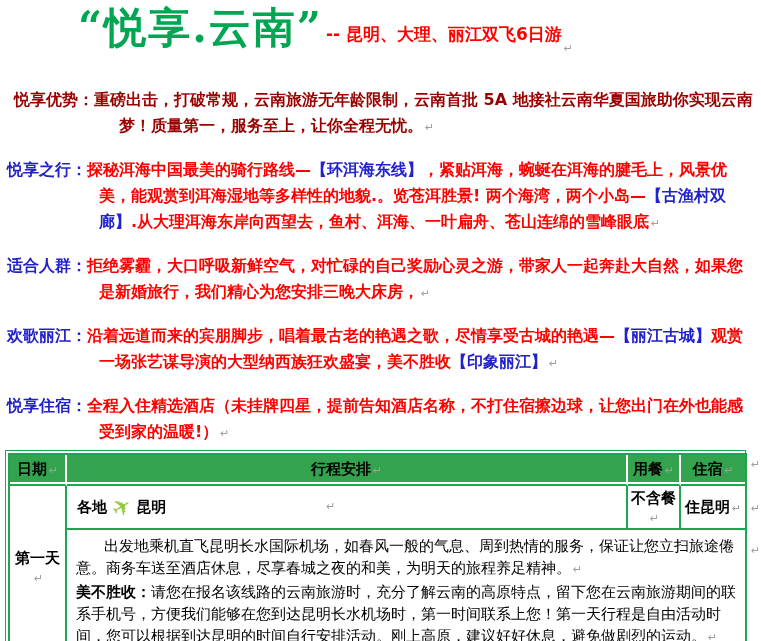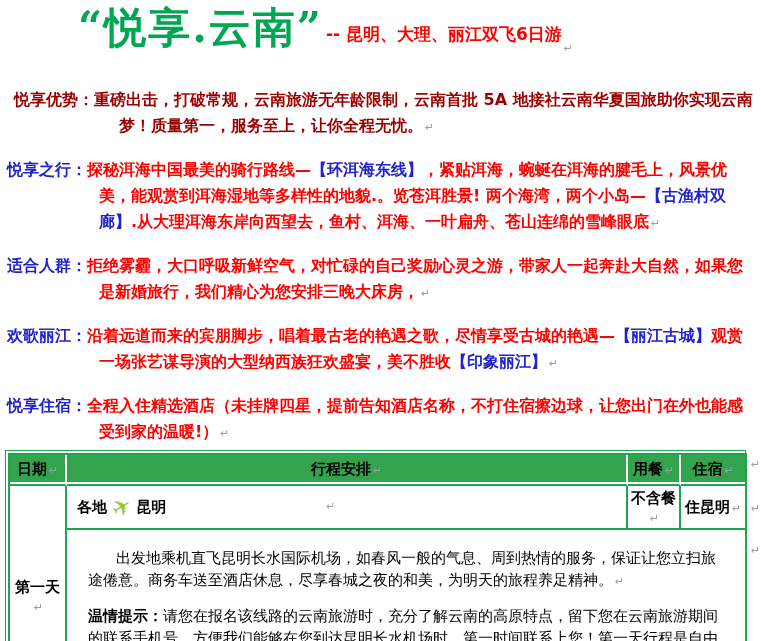--- a/index.html
+++ b/index.html
@@ -45,21 +45,21 @@
   .flight-row td{height:44px}
   .flight-cell{padding-left:10px;font-weight:bold;font-size:15px;position:relative}
   .plane{
     display:inline-block;color:#94C83D;font-size:23px;font-weight:normal;
     transform:rotate(-32deg);margin:0 5px;vertical-align:-3px;
   }
   .pm-center{position:absolute;left:46%;top:14px}
   .meal-cell,.stay-cell{text-align:center;font-weight:bold;font-size:15px}
   .desc-row td{height:92px;vertical-align:top}
   .desc-cell{padding:5px 9px 0 9px;font-size:15px;line-height:22px}
-  .desc-cell p{margin:12px}
+  .desc-cell p{margin:0}
   .desc-first{text-indent:28px}
   .tip-label{font-weight:bold}
 </style>
 </head>
 <body>
 
 <div class="page">
 
   <header class="title-row">
     <span class="title-main">“悦享.云南”</span>
@@ -121,21 +121,21 @@
           <td class="meal-cell cell-border-r cell-border-b">
             <span>不含餐</span><span class="pm">↵</span>
           </td>
           <td class="stay-cell cell-border-b">
             <span>住昆明</span><span class="pm">↵</span>
           </td>
         </tr>
         <tr class="desc-row">
           <td class="desc-cell cell-border-b" colspan="3">
             <p class="desc-first"><span>出发地乘机直飞昆明长水国际机场，如春风一般的气息、周到热情的服务，保证让您立扫旅途倦意。商务车送至酒店休息，尽享春城之夜的和美，为明天的旅程养足精神。</span><span class="pm">↵</span></p>
-            <p><span class="tip-label">温情提示：</span><span>请您在报名该线路的云南旅游时，充分了解云南的高原特点，留下您在云南旅游期间的联系手机号，方便我们能够在您到达昆明长水机场时，第一时间联系上您！第一天行程是自由活动时间，您可以根据到达昆明的时间自行安排活动。刚上高原，建议好好休息，避免做剧烈的运动。</span><span class="pm">↵</span></p>
+            <p><span class="tip-label">美不胜收：</span><span>请您在报名该线路的云南旅游时，充分了解云南的高原特点，留下您在云南旅游期间的联系手机号，方便我们能够在您到达昆明长水机场时，第一时间联系上您！第一天行程是自由活动时间，您可以根据到达昆明的时间自行安排活动。刚上高原，建议好好休息，避免做剧烈的运动。</span><span class="pm">↵</span></p>
           </td>
         </tr>
 
       </tbody>
     </table>
   </div>
 
   <span class="pm pm-abs" style="top:458px">↵</span>
   <span class="pm pm-abs" style="top:502px">↵</span>
   <span class="pm pm-abs" style="top:544px">↵</span>

